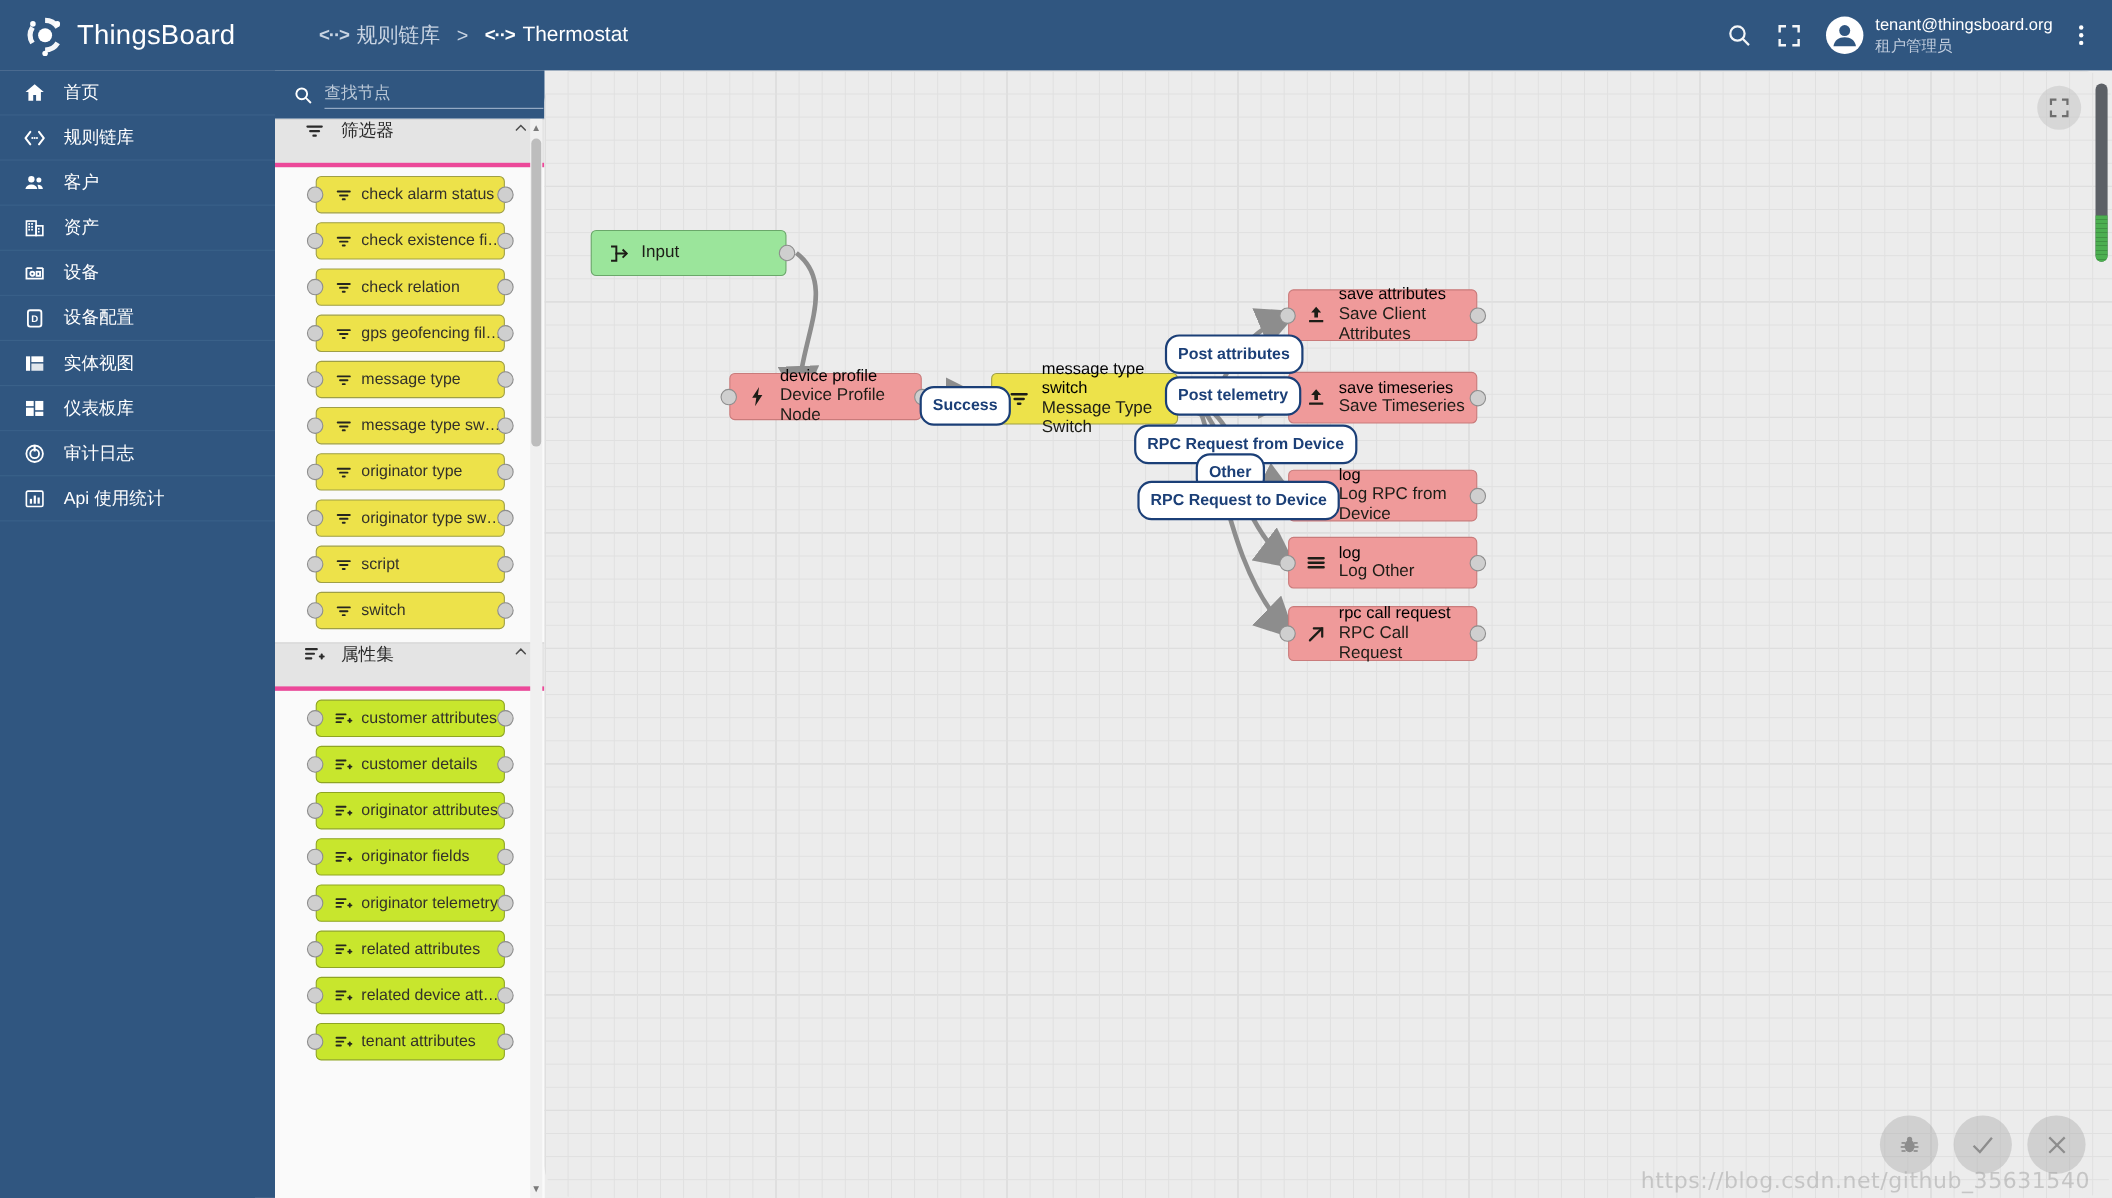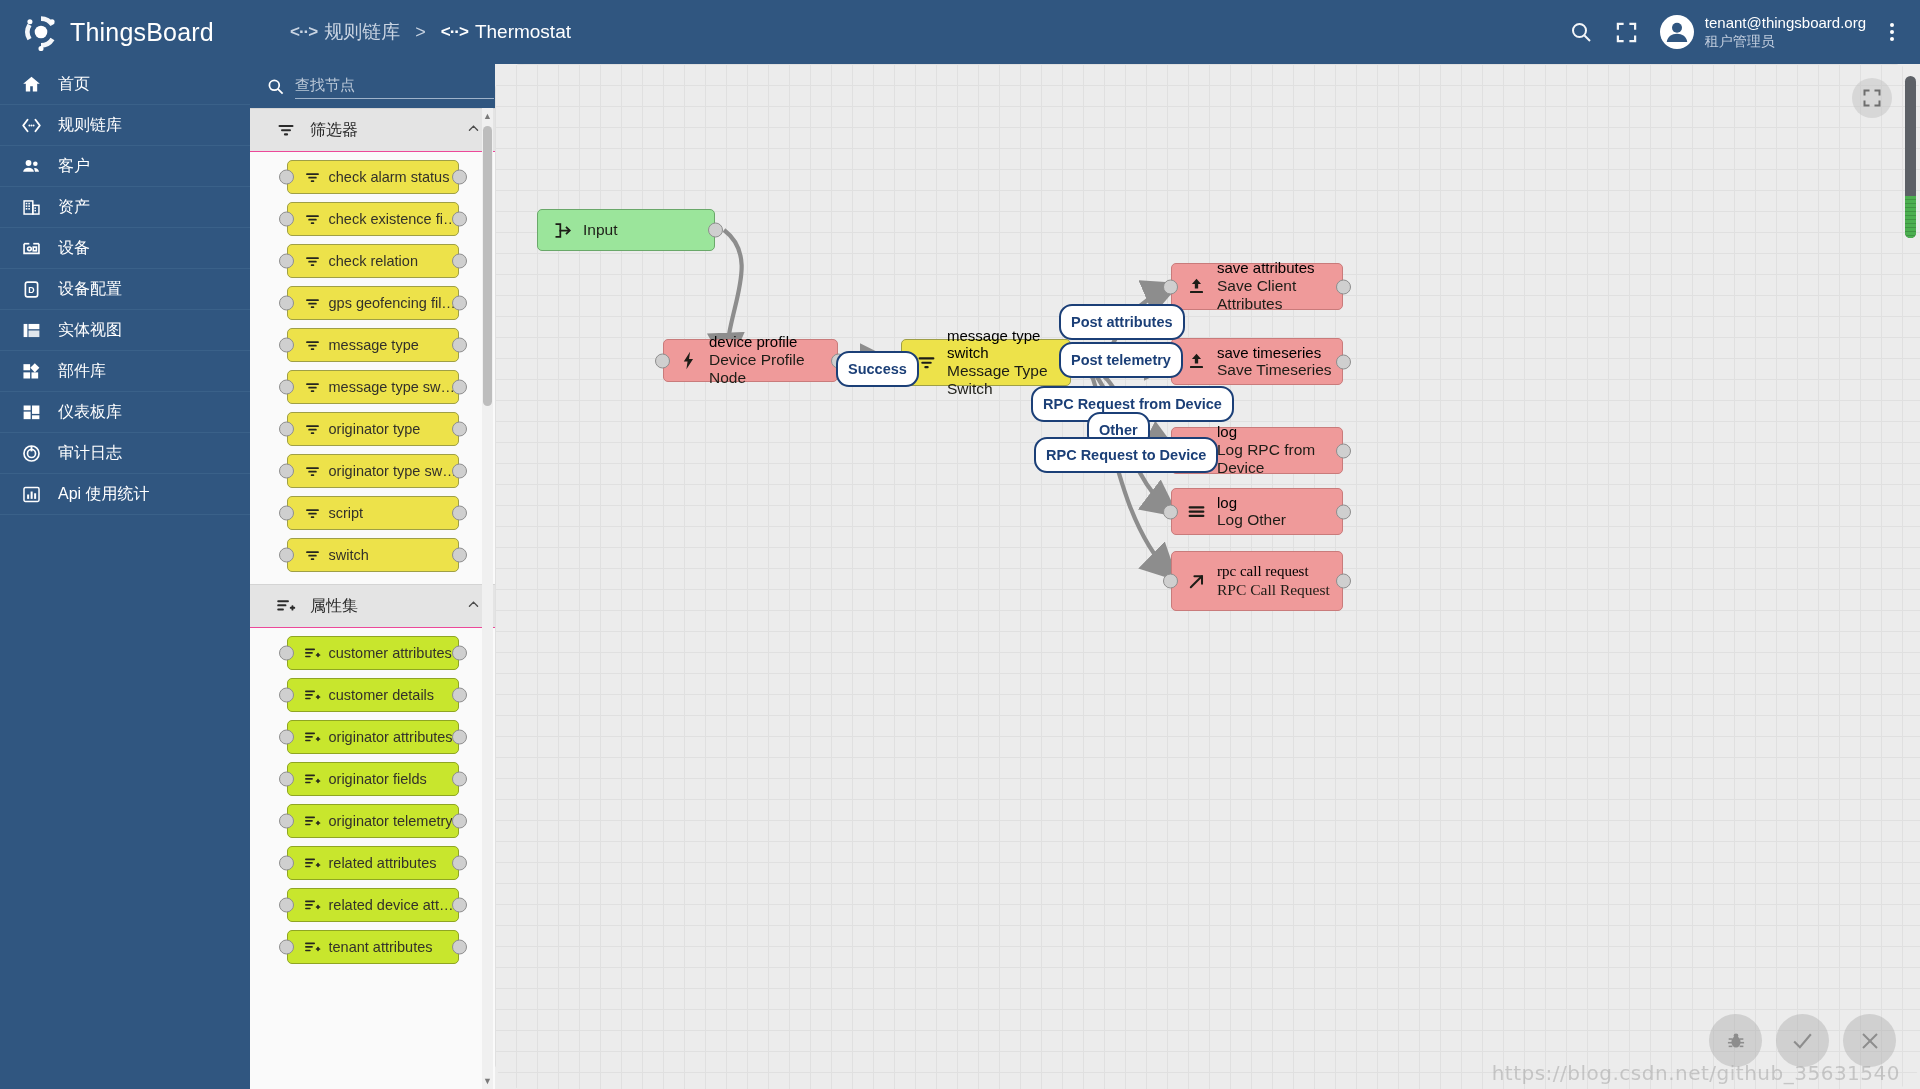--- a/index.html
+++ b/index.html
@@ -73,23 +73,23 @@
     flex: 1 1 auto; background: transparent; border: none;
     border-bottom: 1px solid #9fb3ca; outline: none;
     color: #fff; font-size: 15px; padding: 3px 0 5px 0;
     font-family: "Liberation Sans", sans-serif;
   }
   .psearch-input::placeholder { color: #bcc9d8; }
   .collapse-btn { width: 26px; height: 26px; display: flex; align-items: center; justify-content: center; color: #fff; font-size: 17px; cursor: pointer; }
 
   .palette-scroll { flex: 1 1 auto; overflow: hidden; position: relative; background: #fafafa; }
   .sec-header {
-    height: 44px; display: flex; align-items: center; gap: 14px;
+    height: 44px; display: flex; gap: 14px;
     padding: 0 14px 0 26px; background: #e4e4e4;
-    border-top: 1px solid #d4d4d4; border-bottom: 1px solid #ec4899;
+    border-top: 1px solid #d4d4d4; border-bottom: 4px solid #ec4899;
     cursor: pointer;
   }
   .sec-icon { width: 20px; height: 20px; display: flex; align-items: center; justify-content: center; }
   .sec-title { font-size: 16px; color: #2b2b2b; flex: 1 1 auto; }
   .sec-chev { color: #4c4c4c; font-size: 14px; }
 
   .pal-list { padding: 8px 0 4px 0; }
   .pal-node {
     position: relative; height: 34px; margin: 0 auto 8px auto;
     width: 172px; border-radius: 5px;
@@ -333,31 +333,20 @@
               <rect x="3" y="4.5" width="4.3" height="15"></rect>
               <rect x="8.6" y="4.5" width="12.4" height="6"></rect>
               <rect x="8.6" y="12" width="12.4" height="7.5" opacity=".85"></rect>
             </svg>
           </span>
           <span class="nav-label">实体视图</span>
         </div>
         <div class="nav-item">
           <span class="nav-ico">
             <svg viewBox="0 0 24 24" width="21" height="21" fill="#ffffff">
-              <rect x="2.8" y="3.6" width="7.6" height="7"></rect>
-              <rect x="2.8" y="13" width="7.6" height="7"></rect>
-              <rect x="12" y="13" width="7.6" height="7"></rect>
-              <path d="M15.8 2.6 21 7.8l-5.2 5.2-5.2-5.2z"></path>
-            </svg>
-          </span>
-          <span class="nav-label">部件库</span>
-        </div>
-        <div class="nav-item">
-          <span class="nav-ico">
-            <svg viewBox="0 0 24 24" width="21" height="21" fill="#ffffff">
               <rect x="3" y="4" width="8" height="5.4"></rect>
               <rect x="12.6" y="4" width="8.4" height="9.6"></rect>
               <rect x="3" y="11" width="8" height="8.6"></rect>
               <rect x="12.6" y="15.2" width="8.4" height="4.4"></rect>
             </svg>
           </span>
           <span class="nav-label">仪表板库</span>
         </div>
         <div class="nav-item">
           <span class="nav-ico">
@@ -787,21 +776,21 @@
                 <rect x="3" y="10.8" width="18" height="2.6" rx="1.2"></rect>
                 <rect x="3" y="15.6" width="18" height="2.6" rx="1.2"></rect>
               </svg>
             </span>
             <span class="fn-text">
               <span class="fn-type">log</span>
               <span class="fn-name">Log Other</span>
             </span>
             <span class="port right"></span>
           </div>
-          <div class="fnode red" style="left: 676px; top: 487px; width: 172px; height: 60px; font-family: Liberation Serif, serif;">
+          <div class="fnode red" style="left: 676px; top: 487px; width: 172px; height: 50px;">
             <span class="port left"></span>
             <span class="fn-ico">
               <svg viewBox="0 0 24 24" width="21" height="21" fill="none" stroke="#1d1d17" stroke-width="2.3" stroke-linecap="round">
                 <line x1="5.5" y1="18.5" x2="18" y2="6"></line>
                 <polyline points="9.6,6 18.3,6 18.3,14.7"></polyline>
               </svg>
             </span>
             <span class="fn-text">
               <span class="fn-type">rpc call request</span>
               <span class="fn-name">RPC Call Request</span>

